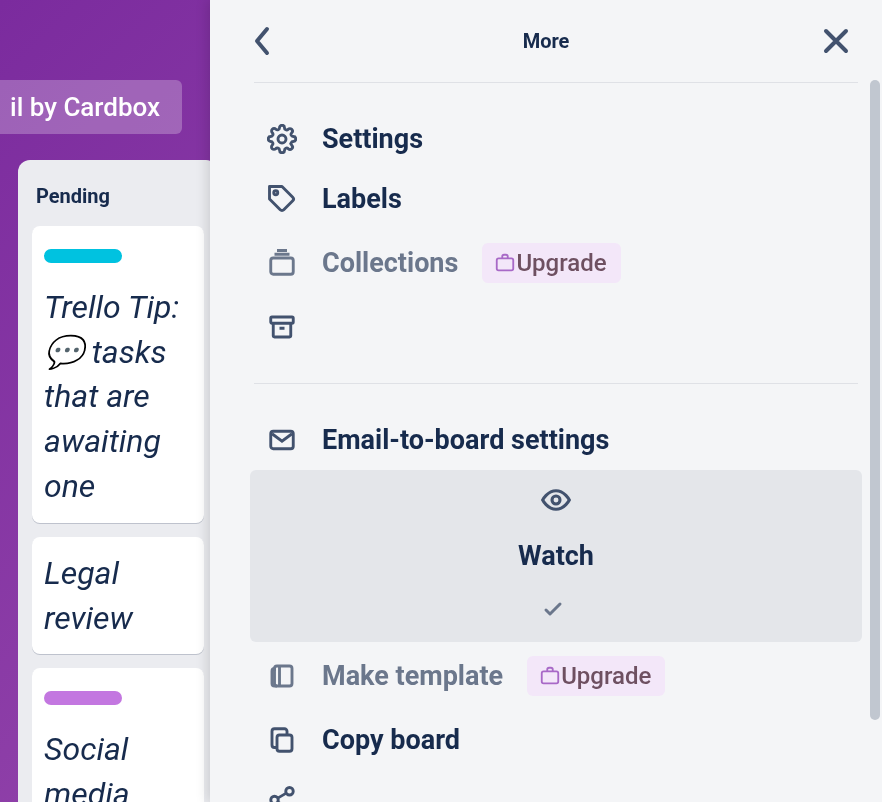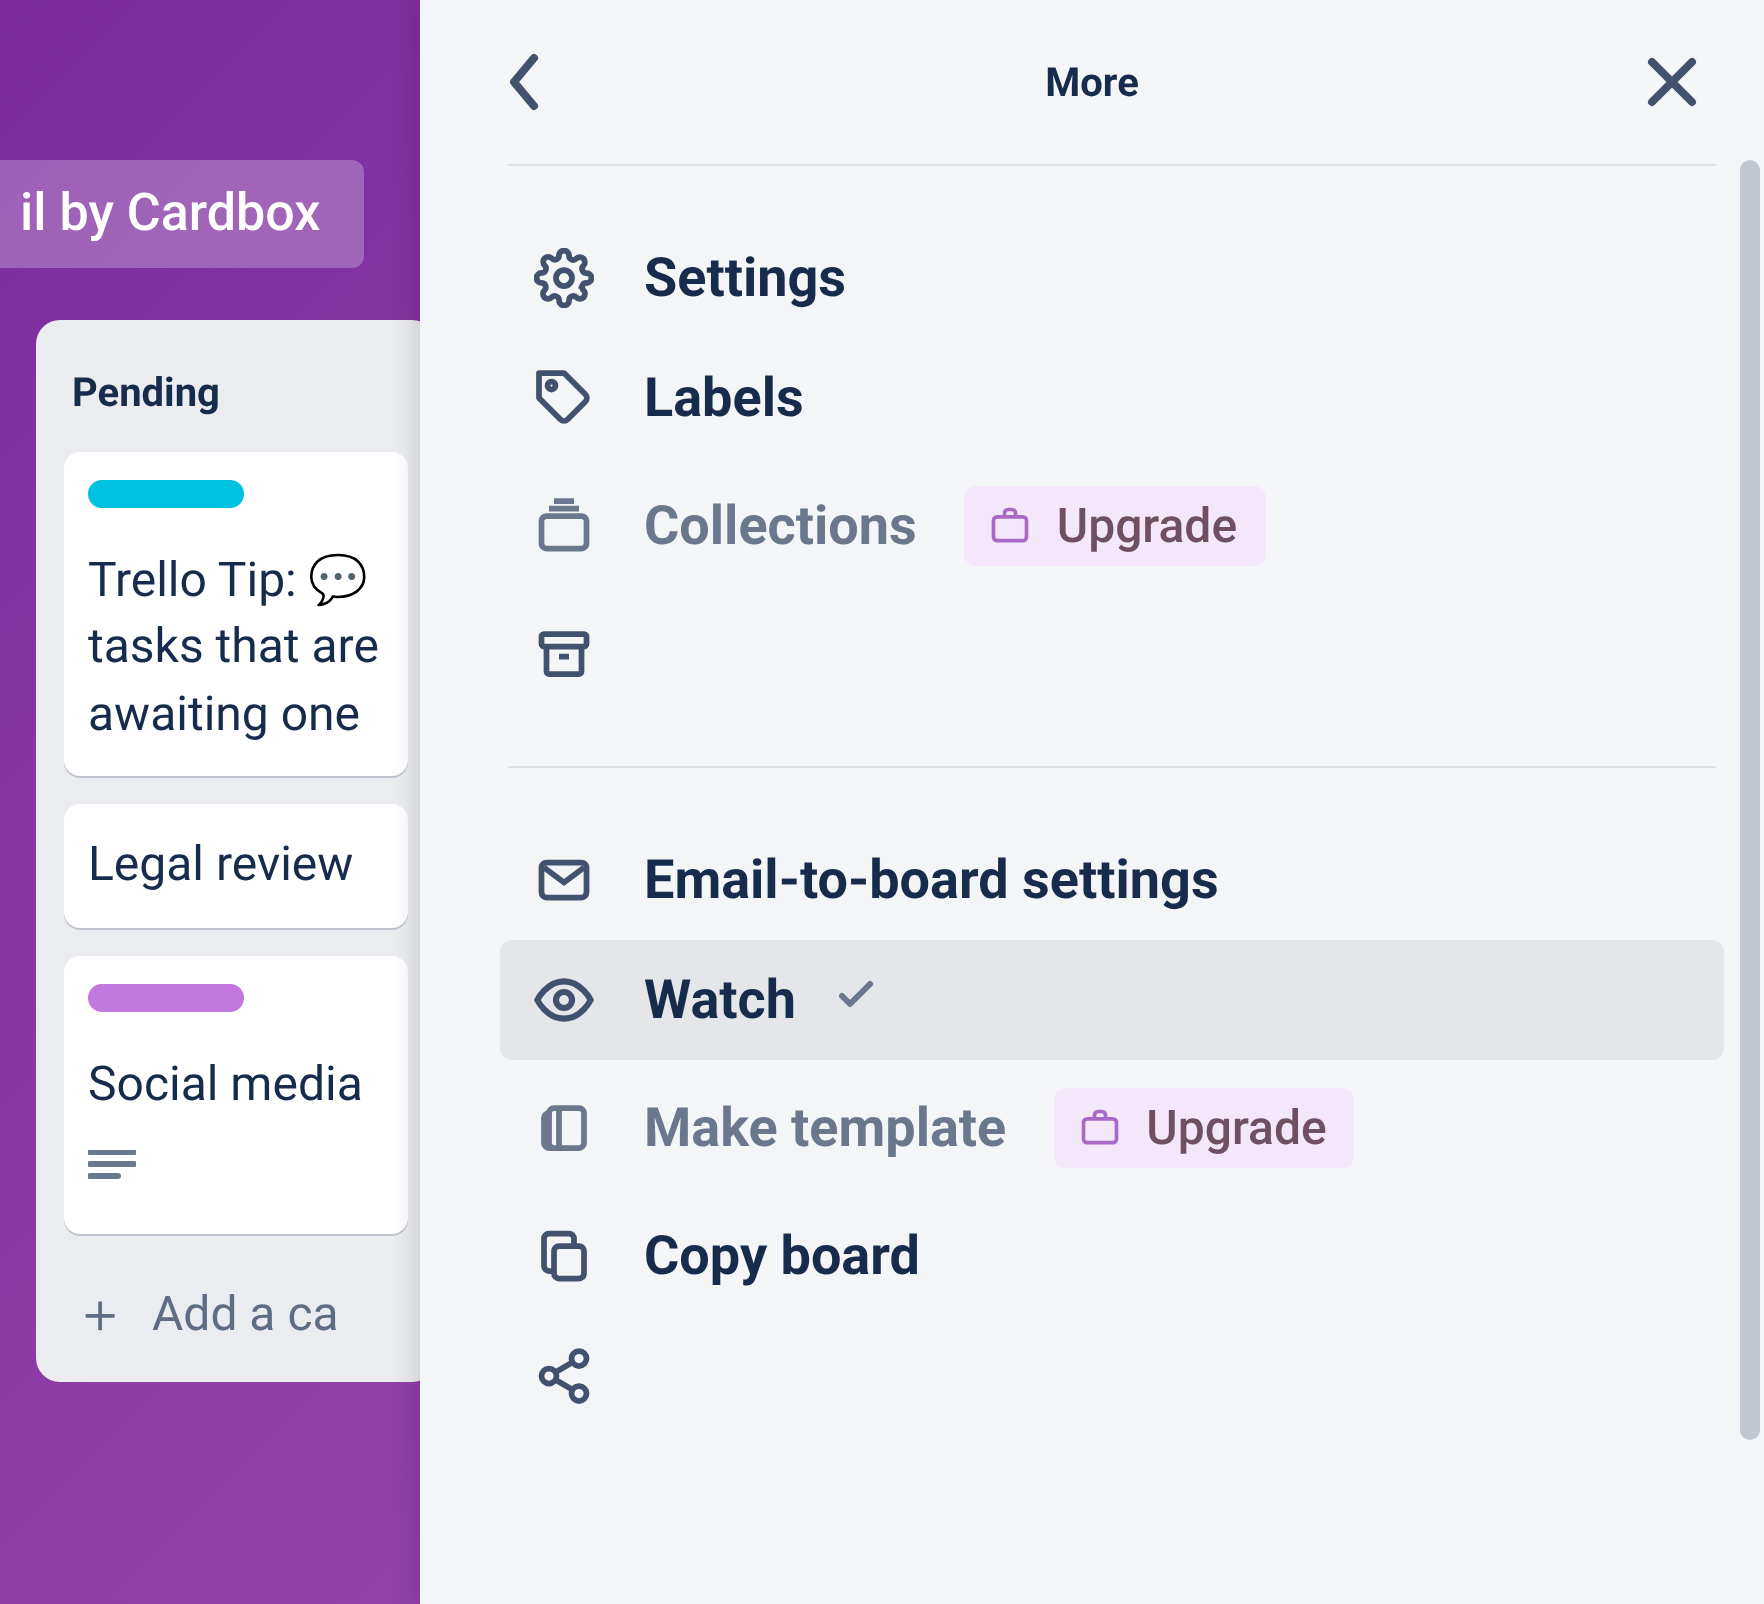--- a/index.html
+++ b/index.html
@@ -43,25 +43,26 @@
     font-weight: 700;
     color: #172b4d;
     padding: 10px 18px 18px;
   }
   .card {
     background: #fff;
     border-radius: 8px;
     margin: 0 14px 14px;
     padding: 14px 12px 14px;
     box-shadow: 0 1px 0 rgba(9,30,66,.2);
-    font-size: 24px;
+    font-size: 32px;
     color: #172b4d;
     line-height: 1.4;
     overflow: hidden;
     white-space: normal;
+    font-style: italic;
   }
   .label-chip {
     display: inline-block;
     height: 14px;
     width: 78px;
     border-radius: 8px;
     margin-bottom: 10px;
   }
   .label-teal { background: #00c2e0; }
   .label-purple { background: #c377e0; }
@@ -129,37 +130,37 @@
     display: flex;
     align-items: center;
     gap: 24px;
     padding: 14px 16px;
     border-radius: 6px;
     font-size: 27px;
     font-weight: 700;
     color: #172b4d;
     cursor: pointer;
   }
-  .menu-item.hovered { background: #e4e6ea; }
+  .menu-item.hovered { background: #e4e6ea; flex-direction: column; }
   .menu-item.disabled { color: #6b778c; cursor: default; }
   .menu-icon {
     width: 32px; height: 32px;
     flex: 0 0 32px;
     display:flex; align-items:center; justify-content:center;
     color: #42526e;
   }
   .menu-item.disabled .menu-icon { color:#6b778c; }
   .check-mark {
     color:#6b778c;
     margin-left: -6px;
   }
   .upgrade-badge {
     display: inline-flex;
     align-items: center;
-    gap: 12px;
+    gap: 0;
     background: #f3e7f9;
     color: #6e5061;
     font-size: 24px;
     font-weight: 500;
     padding: 6px 14px 6px 12px;
     border-radius: 6px;
   }
   .upgrade-badge svg { color:#a869c7; }
 
   

